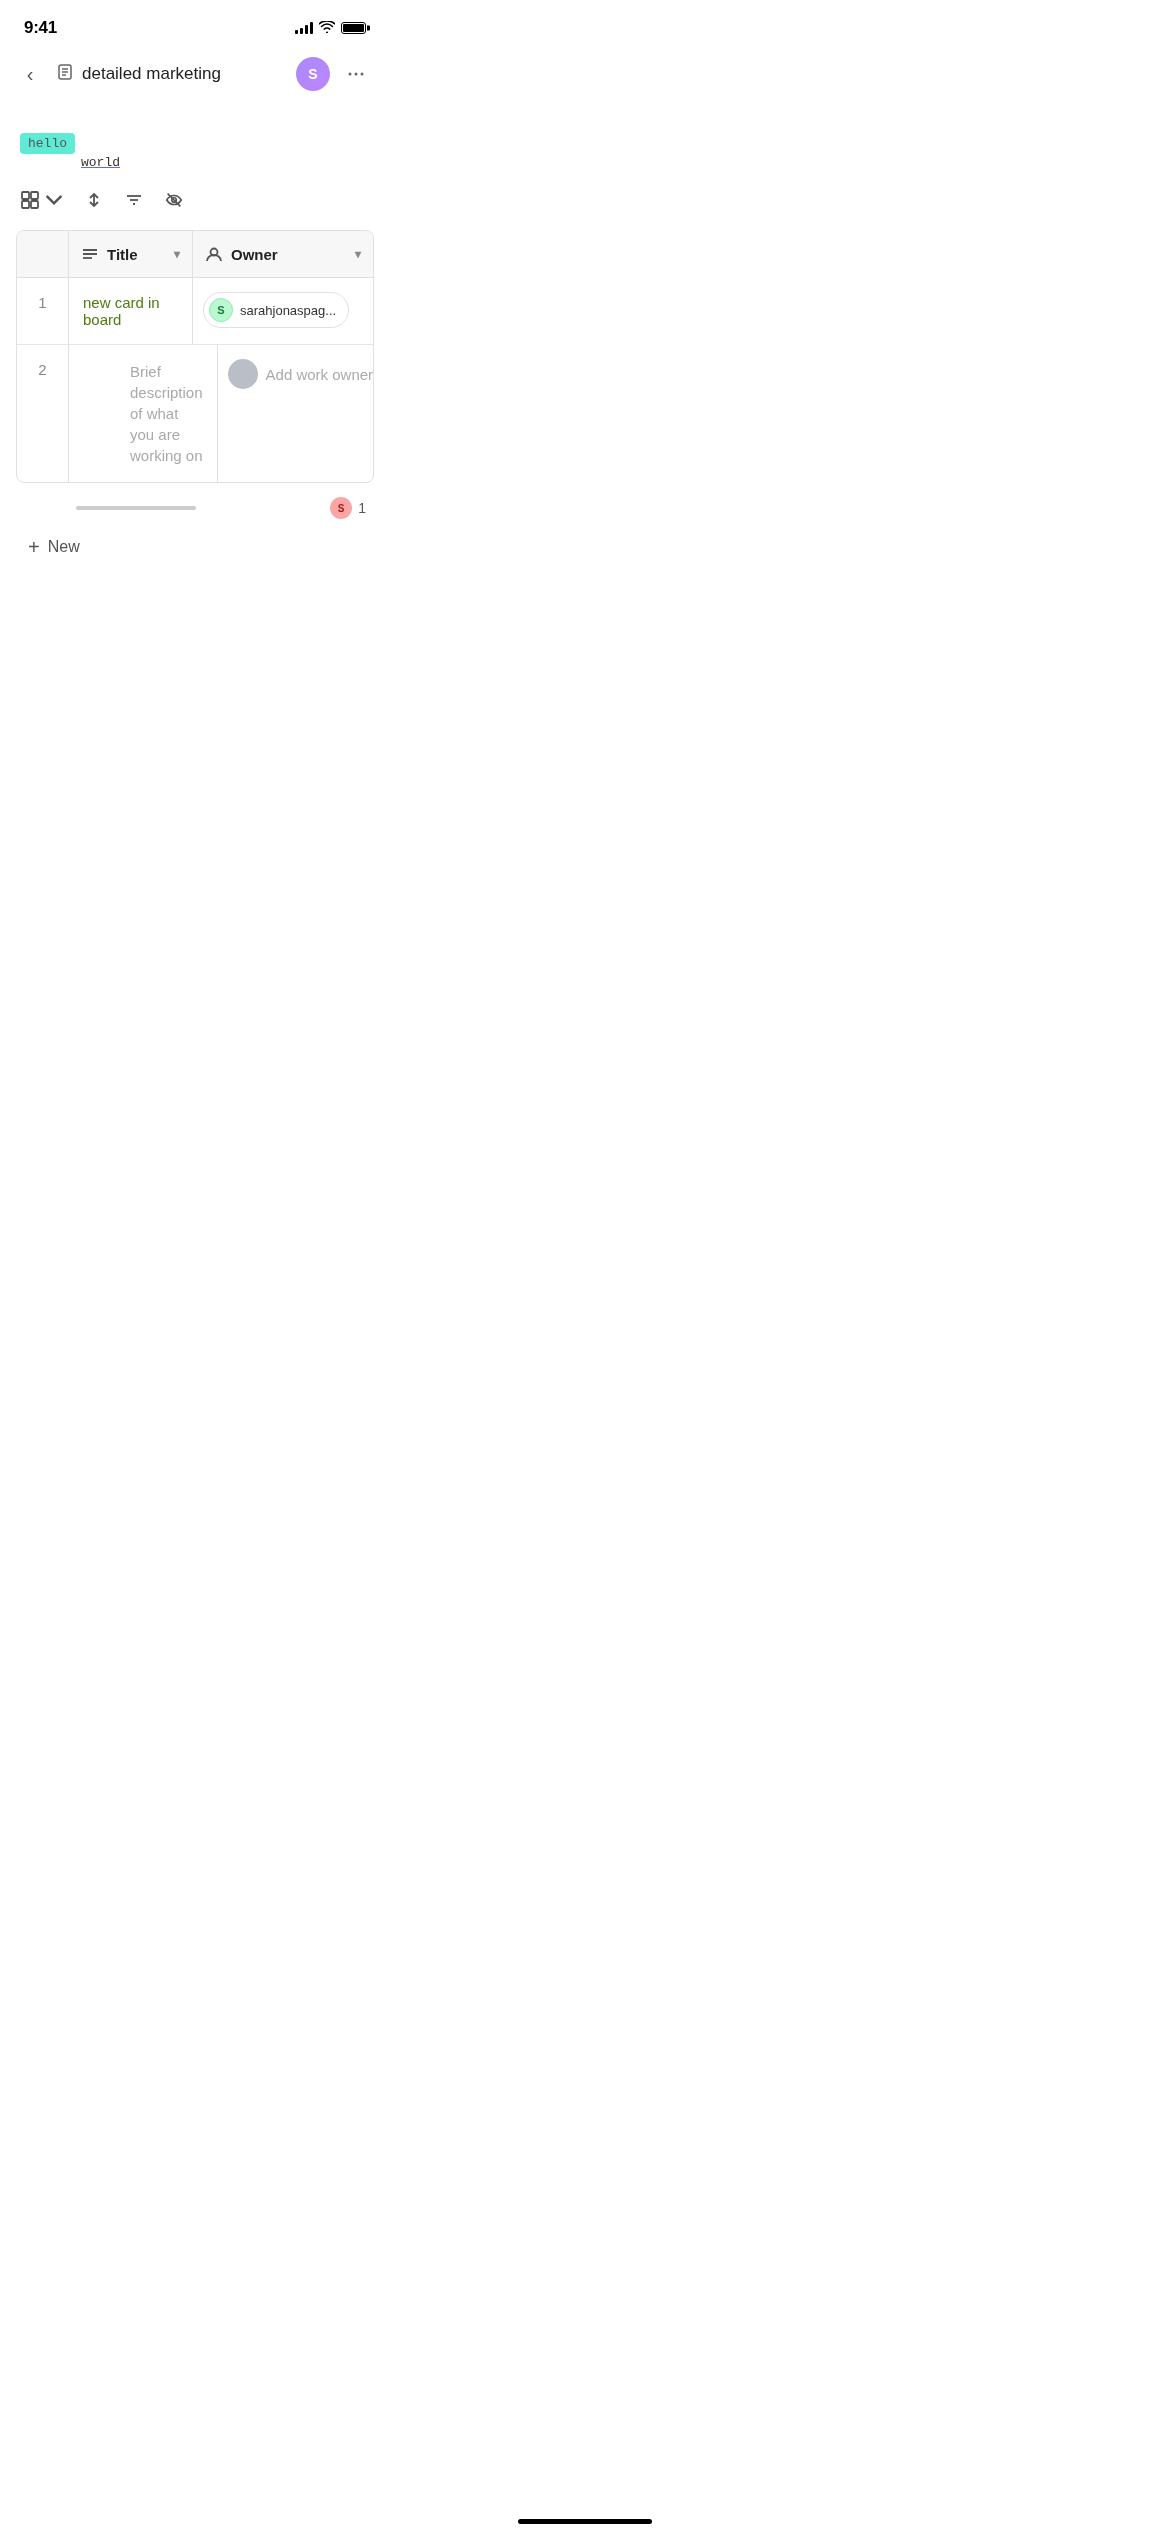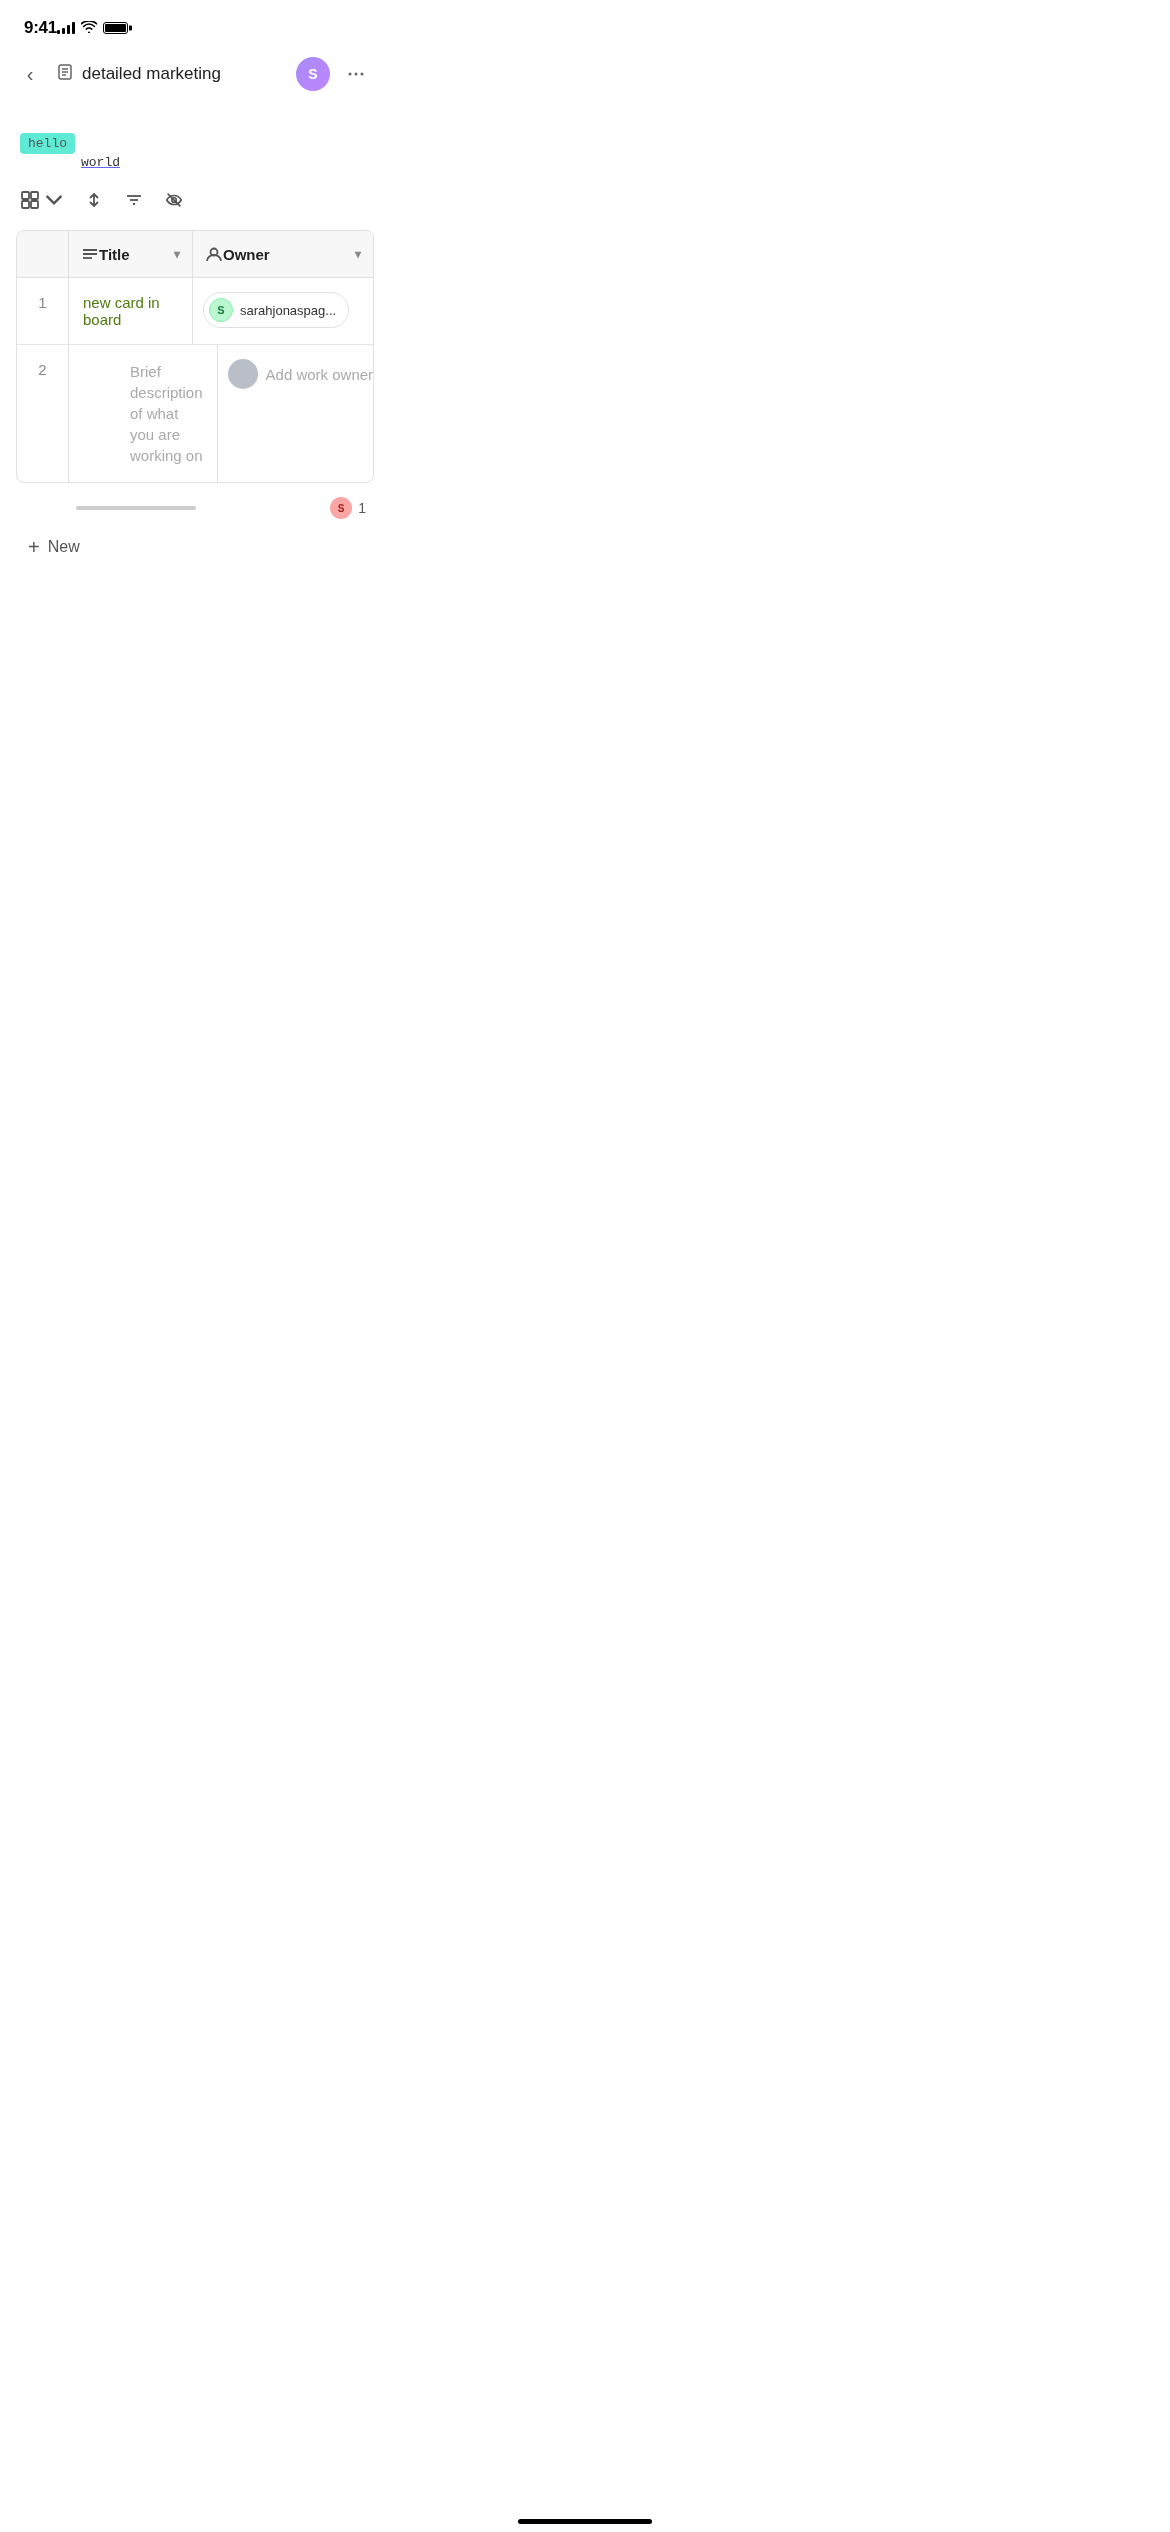--- a/index.html
+++ b/index.html
@@ -10,21 +10,21 @@
       background: #ffffff;
       width: 390px;
       min-height: 844px;
       overflow-x: hidden;
       position: relative;
     }
 
     
     .status-bar {
       display: flex;
-      justify-content: flex-start;
+      justify-content: space-between;
       align-items: center;
       padding: 14px 24px 6px 24px;
       height: 48px;
     }
 
     .status-time {
       font-size: 17px;
       font-weight: 600;
       color: #000;
       letter-spacing: -0.3px;
@@ -237,20 +237,21 @@
     }
 
     .col-owner {
       width: 180px;
       min-width: 180px;
     }
 
     .header-cell {
       display: flex;
       align-items: center;
+      gap: 8px;
       padding: 14px 12px;
       font-size: 15px;
       font-weight: 600;
       color: #222;
     }
 
     .header-cell svg {
       width: 18px;
       height: 18px;
       stroke: #555;

